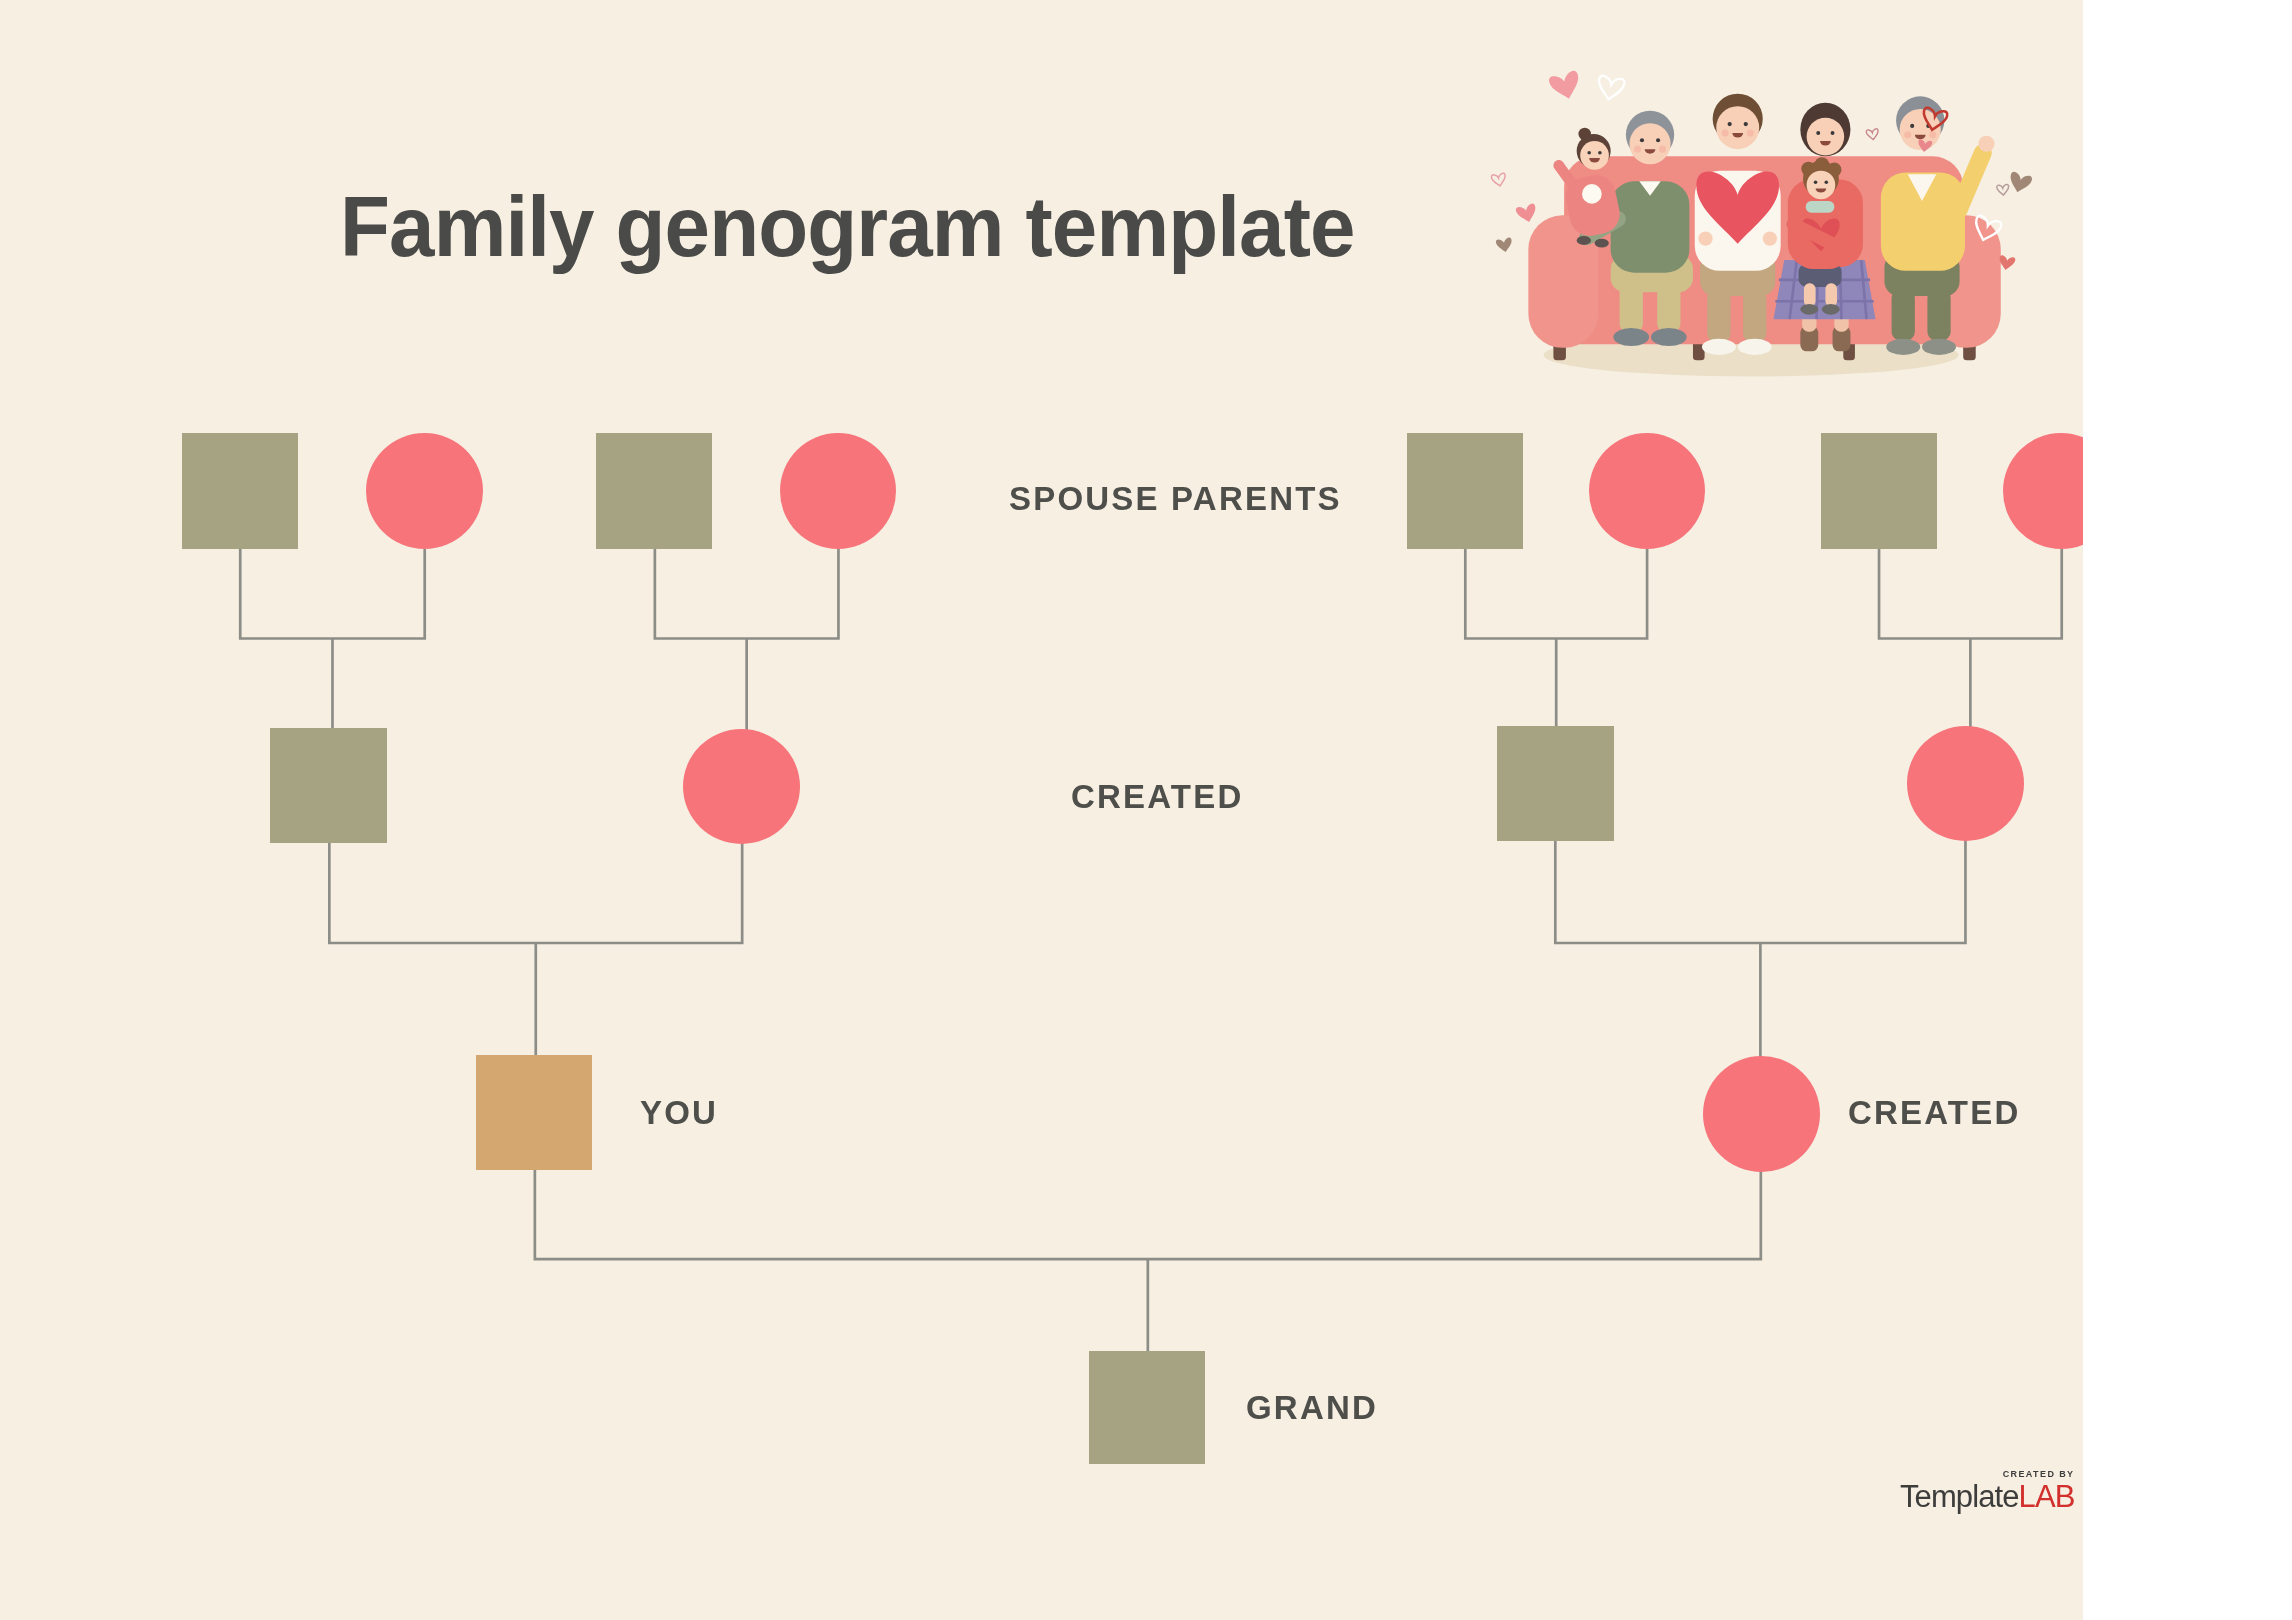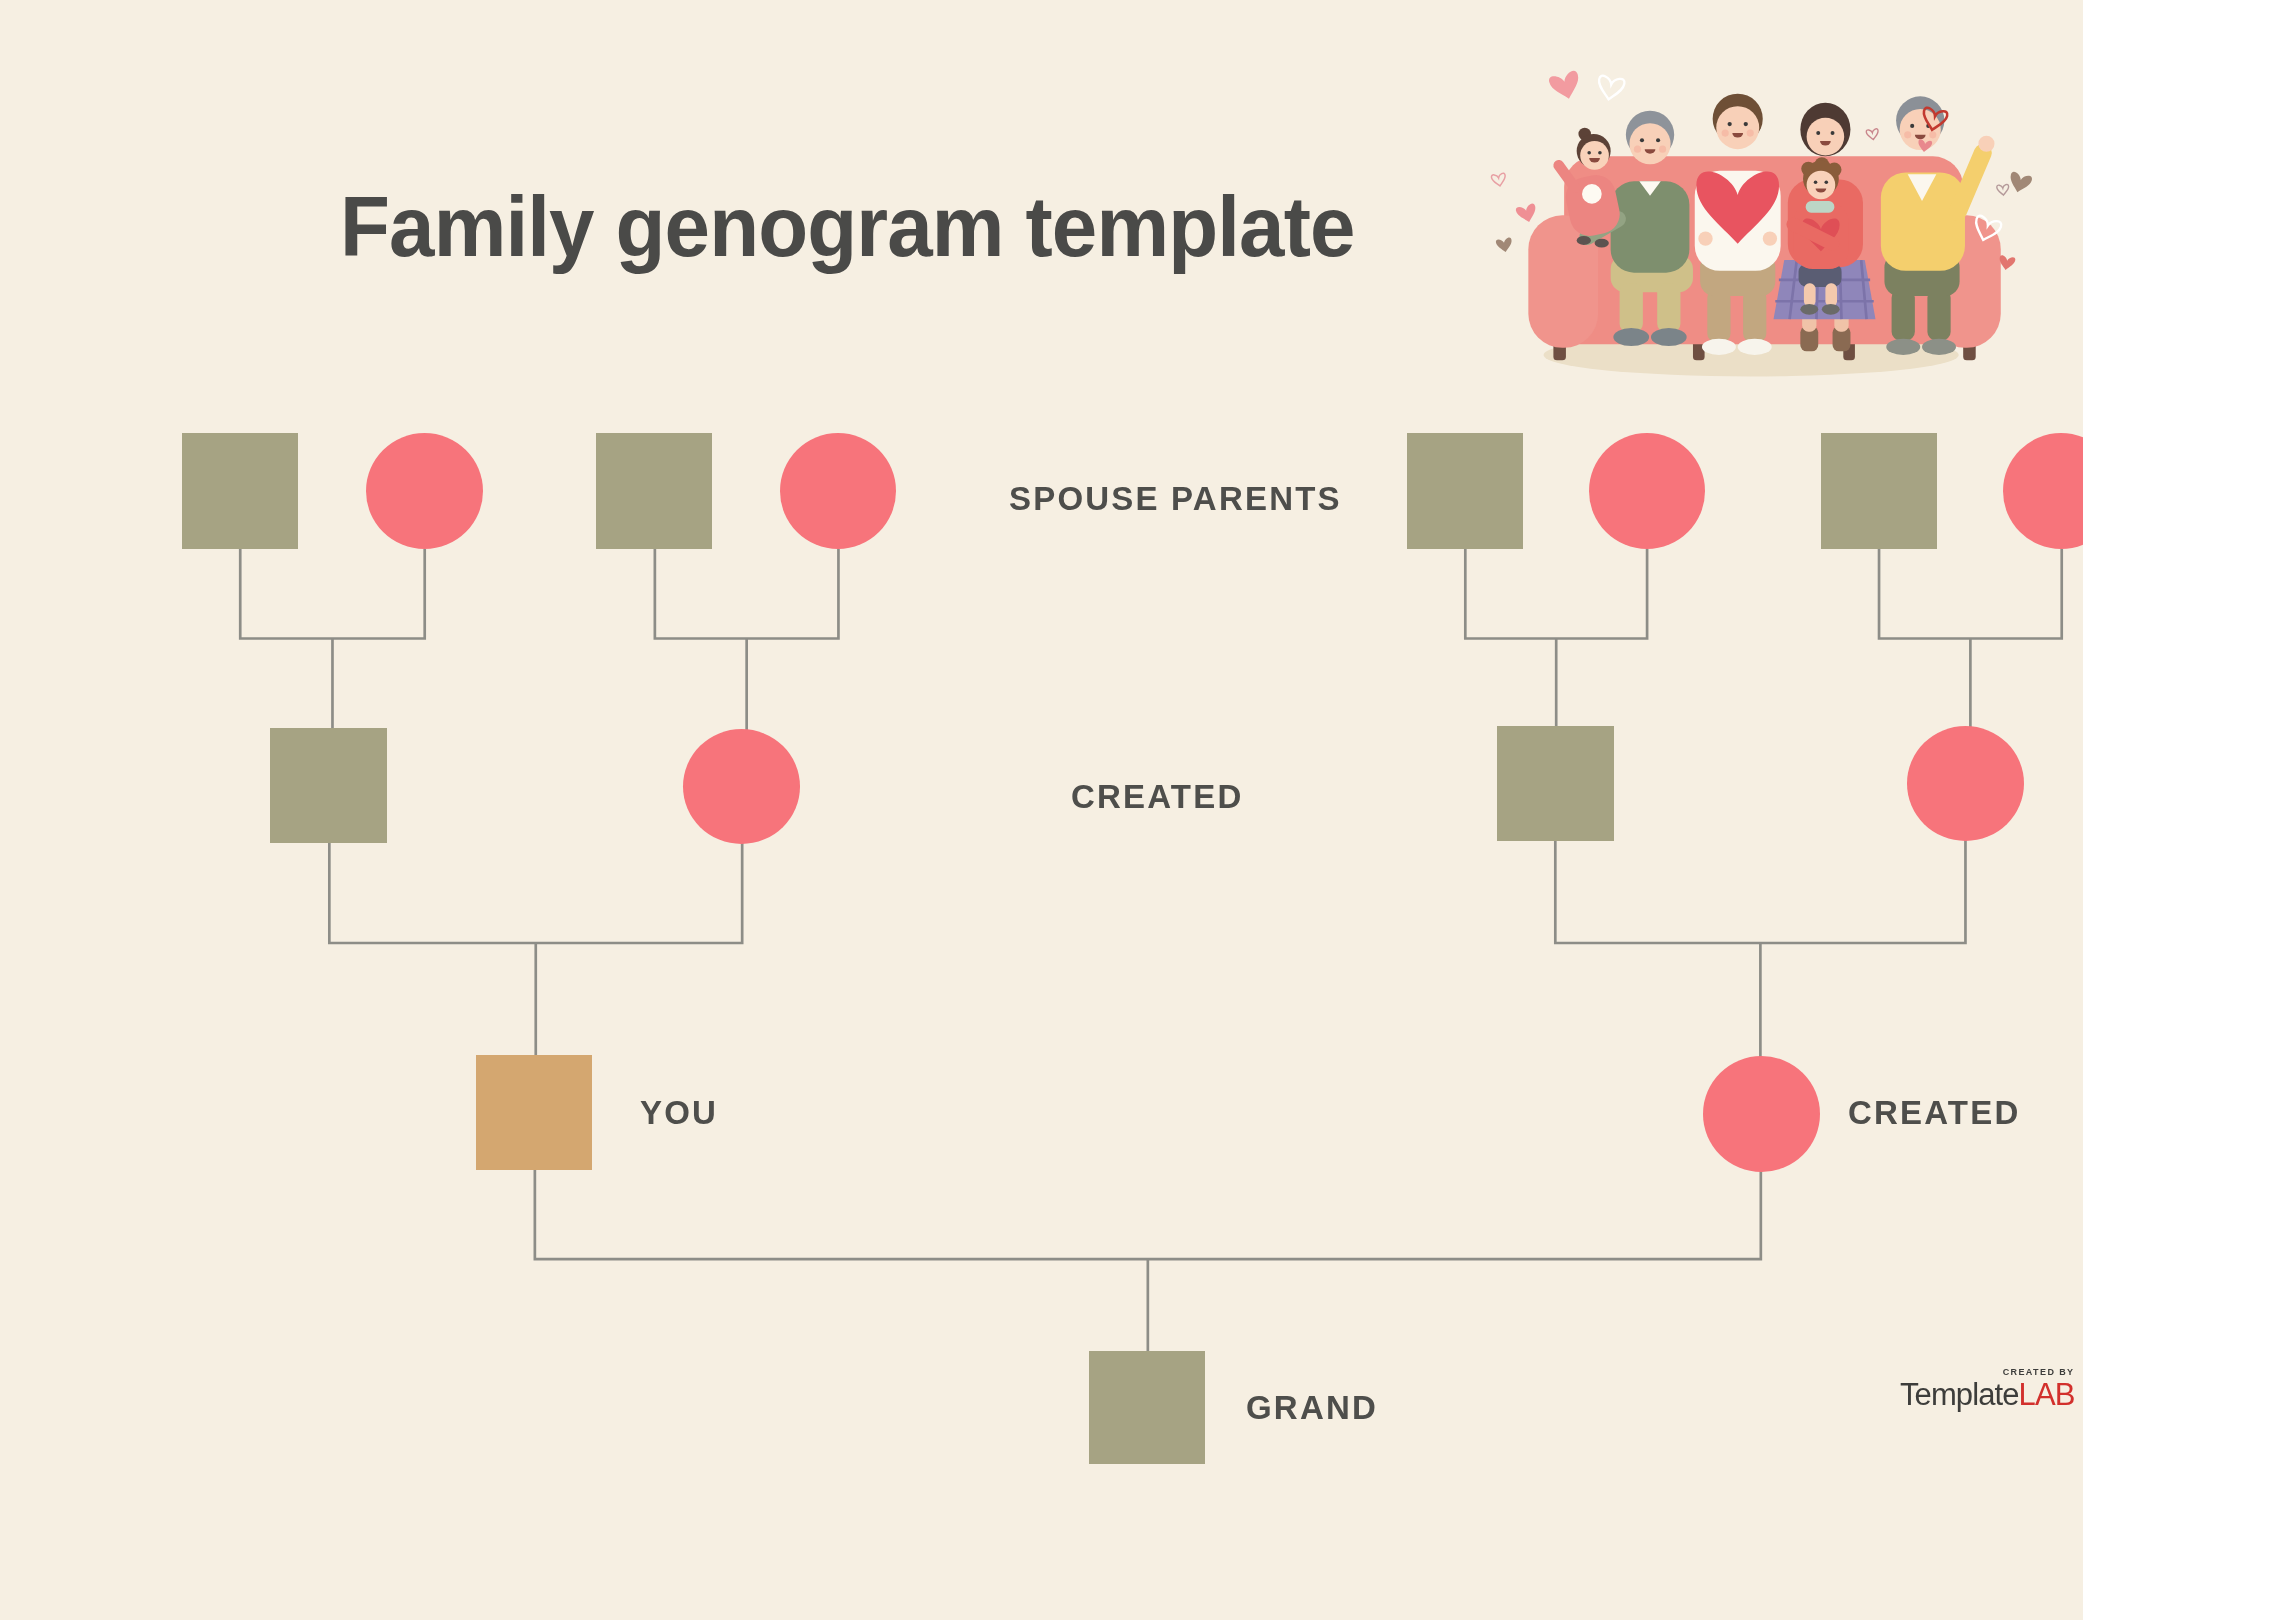--- a/index.html
+++ b/index.html
@@ -14,21 +14,21 @@
     transform:scaleX(.95);transform-origin:left top;white-space:nowrap;
   }
   .row-label{
     position:absolute;font-size:33px;font-weight:700;letter-spacing:2.2px;
     color:#4e4e4b;white-space:nowrap;
   }
   .node{position:absolute;}
   .node.circle{border-radius:50%;}
   .connectors{position:absolute;left:0;top:0;pointer-events:none;}
   .illustration{position:absolute;left:1478px;top:40px;}
-  .logo{position:absolute;left:1900px;top:1368px;line-height:1;}
+  .logo{position:absolute;left:1900px;top:1470px;line-height:1;}
   .logo .created{display:block;font-size:9px;font-weight:700;letter-spacing:1.4px;color:#3d3d3b;margin-bottom:1.8px;}
   .logo .brand{font-size:31px;font-weight:400;letter-spacing:-0.9px;color:#3d3d3b;white-space:nowrap;}
   .logo .brand .lab{color:#d2302c;}
 </style>
 </head>
 <body>
 
 <div class="stage" style="background-color: rgb(246, 239, 226);">
 
   <div class="page-title">Family genogram template</div>

